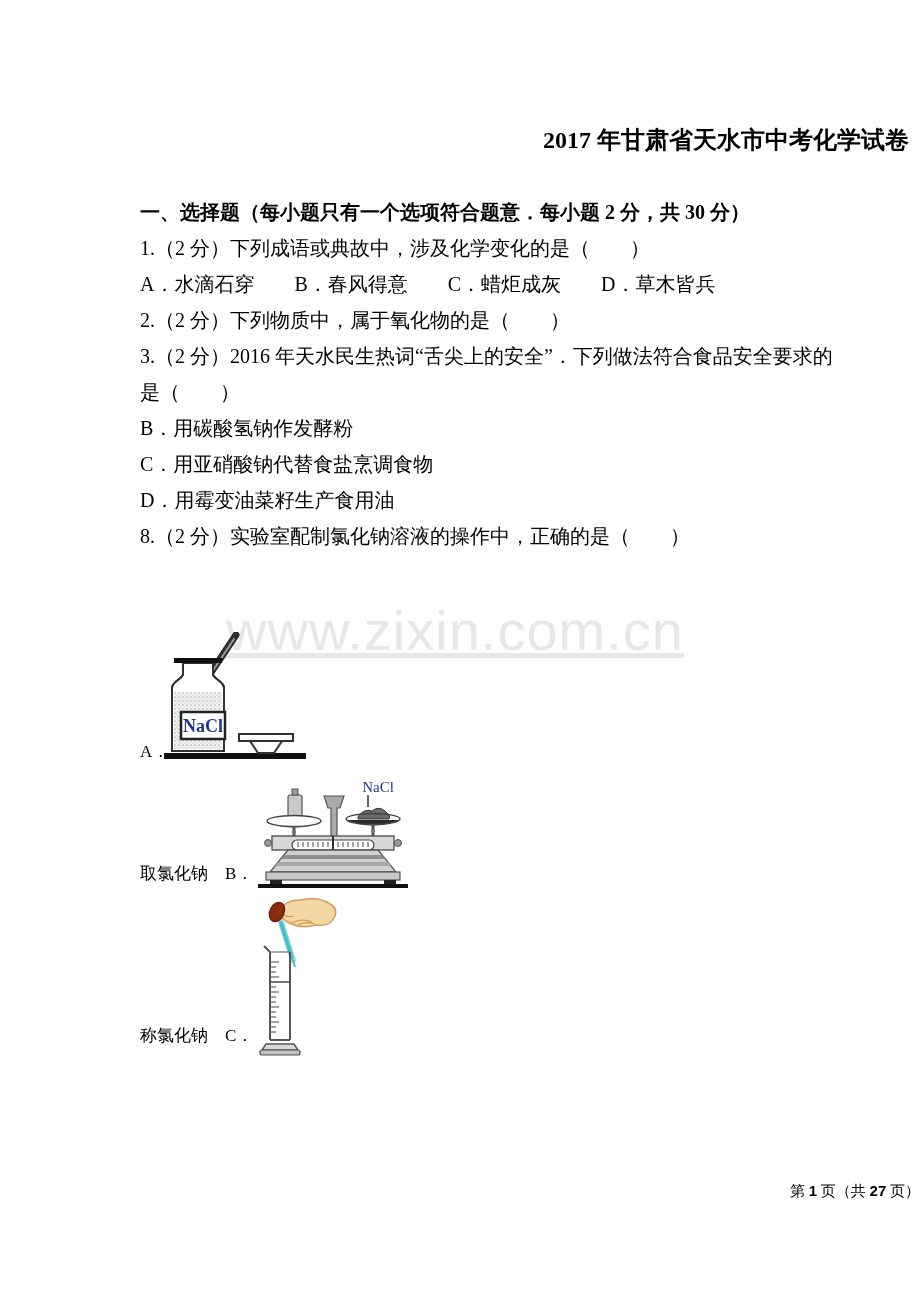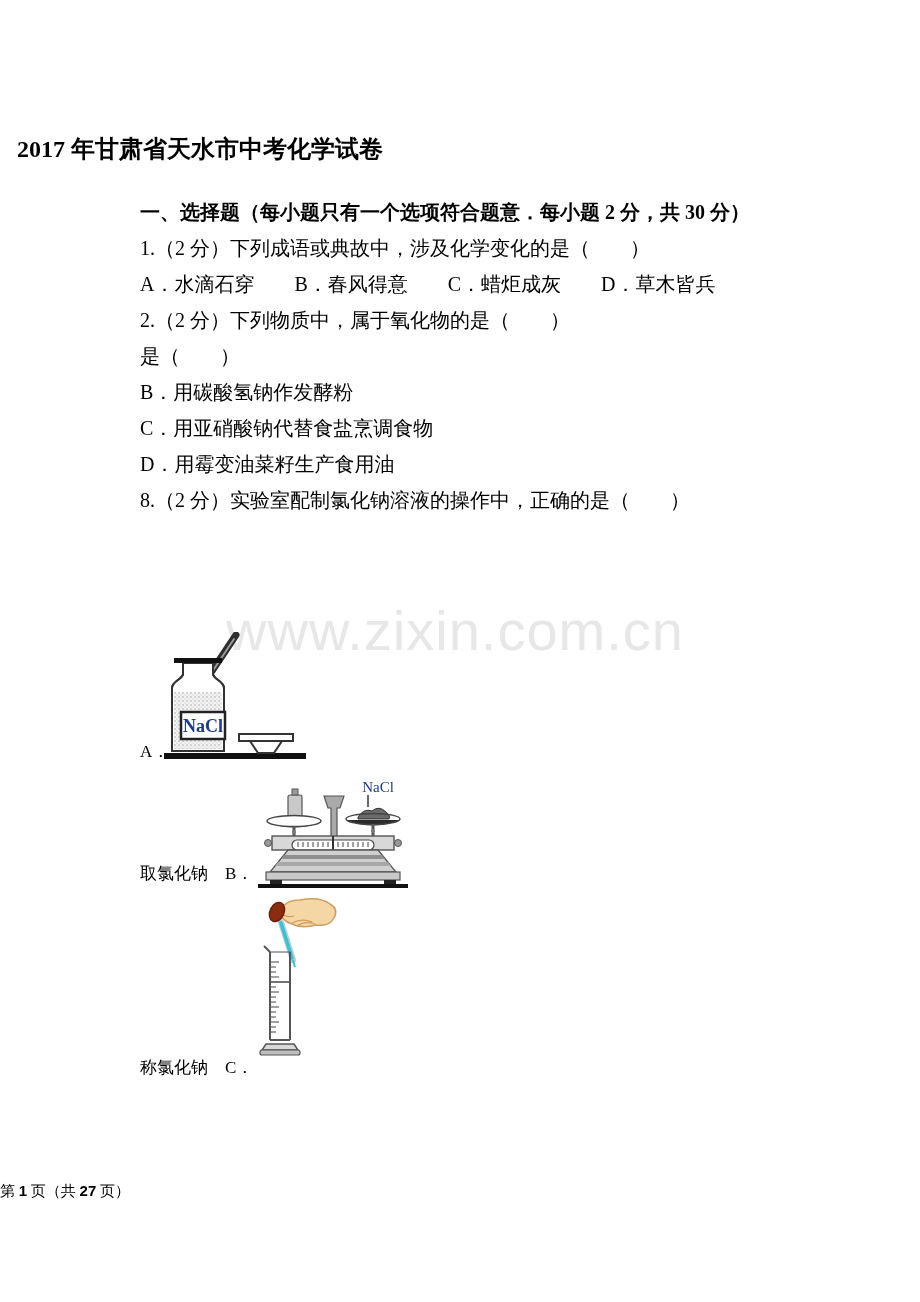--- a/index.html
+++ b/index.html
@@ -15,26 +15,27 @@
   .watermark{
     position:absolute;
     left:226px;top:598px;
     font-family:"Liberation Sans","DejaVu Sans",sans-serif;
     font-size:56px;
     letter-spacing:1px;
     color:#e7e7e7;
     z-index:0;
     user-select:none;
     white-space:nowrap;
+    text-decoration:underline;
   }
   .title{
     position:absolute;
     left:0;right:3px;top:116px;
-    margin:17px;
-    text-align:left;
+    margin:8px;
+    text-align:right;
     font-size:24px;
     font-weight:bold;
     line-height:32px;
     z-index:2;
   }
   .content{
     position:absolute;
     left:140px;top:194px;
     width:668px;
     font-size:20px;
@@ -47,21 +48,21 @@
     position:absolute;
     font-size:17px;
     line-height:20px;
     z-index:2;
     white-space:nowrap;
   }
   .fig{position:absolute;z-index:1;}
   .footer{
     position:absolute;
     left:0;right:0;top:1181px;
-    text-align:left;
+    text-align:right;
     font-size:15px;
     line-height:20px;
     z-index:2;
   }
   .footer .num{
     font-family:"Liberation Sans","DejaVu Sans",sans-serif;
     font-weight:bold;
   }
   svg text{font-family:"Liberation Serif","DejaVu Serif",serif;}
 </style>
@@ -72,20 +73,21 @@
 
   <div class="watermark">www.zixin.com.cn</div>
 
   <h1 class="title">2017 年甘肃省天水市中考化学试卷</h1>
 
   <div class="content">
     <div class="line heading">一、选择题（每小题只有一个选项符合题意．每小题 2 分，共 30 分）</div>
     <div class="line">1.（2 分）下列成语或典故中，涉及化学变化的是（　　）</div>
     <div class="line">A．水滴石穿　　B．春风得意　　C．蜡炬成灰　　D．草木皆兵</div>
     <div class="line">2.（2 分）下列物质中，属于氧化物的是（　　）</div>
+    <div class="line">3.（2 分）2016 年天水民生热词“舌尖上的安全”．下列做法符合食品安全要求的</div>
     <div class="line">是（　　）</div>
     <div class="line">B．用碳酸氢钠作发酵粉</div>
     <div class="line">C．用亚硝酸钠代替食盐烹调食物</div>
     <div class="line">D．用霉变油菜籽生产食用油</div>
     <div class="line">8.（2 分）实验室配制氯化钠溶液的操作中，正确的是（　　）</div>
   </div>
 
   <svg class="fig" style="left:158px;top:632px;" width="152" height="130" viewBox="0 0 152 130">
     <defs>
       <pattern id="salt" width="4" height="4" patternUnits="userSpaceOnUse">
@@ -217,19 +219,19 @@
           <line x1="25" y1="128" x2="33" y2="128"></line>
         <line x1="25" y1="133" x2="30" y2="133"></line>
           <line x1="25" y1="138" x2="30" y2="138"></line>
       </g>
       <line x1="25" y1="88" x2="43" y2="88" stroke="#444" stroke-width="1.5"></line>
       <line x1="24" y1="146" x2="44" y2="146" stroke="#555" stroke-width="2"></line>
       <path d="M20,150 L48,150 L52,156 L16,156 Z" fill="#d9d9d9" stroke="#555" stroke-width="1.5"></path>
       <rect x="14" y="156" width="40" height="5" rx="2" fill="#bfbfbf" stroke="#555" stroke-width="1.2"></rect>
     </g>
   </svg>
-  <div class="figlabel" style="left:140px;top:1026px;margin-top:32px;">称氯化钠　C．</div>
+  <div class="figlabel" style="left:140px;top:1026px;">称氯化钠　C．</div>
 
   <div class="footer">
     <span>第 </span><span class="num">1</span><span> 页（共 </span><span class="num">27</span><span> 页）</span>
   </div>
 
 </div>
 
 </body></html>

